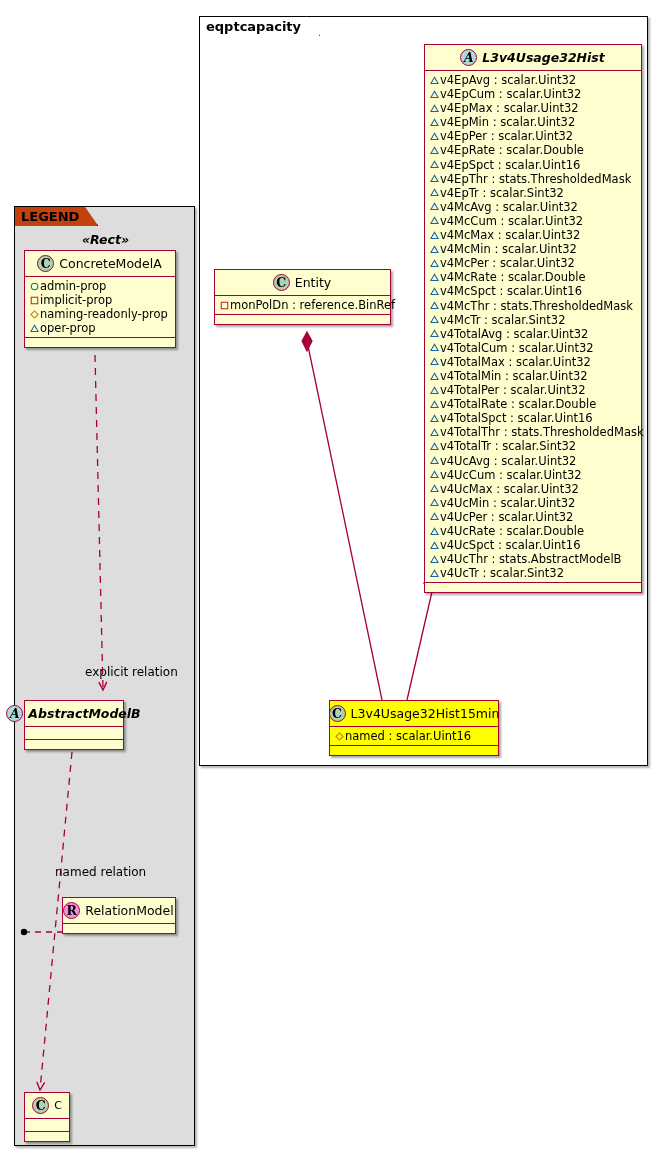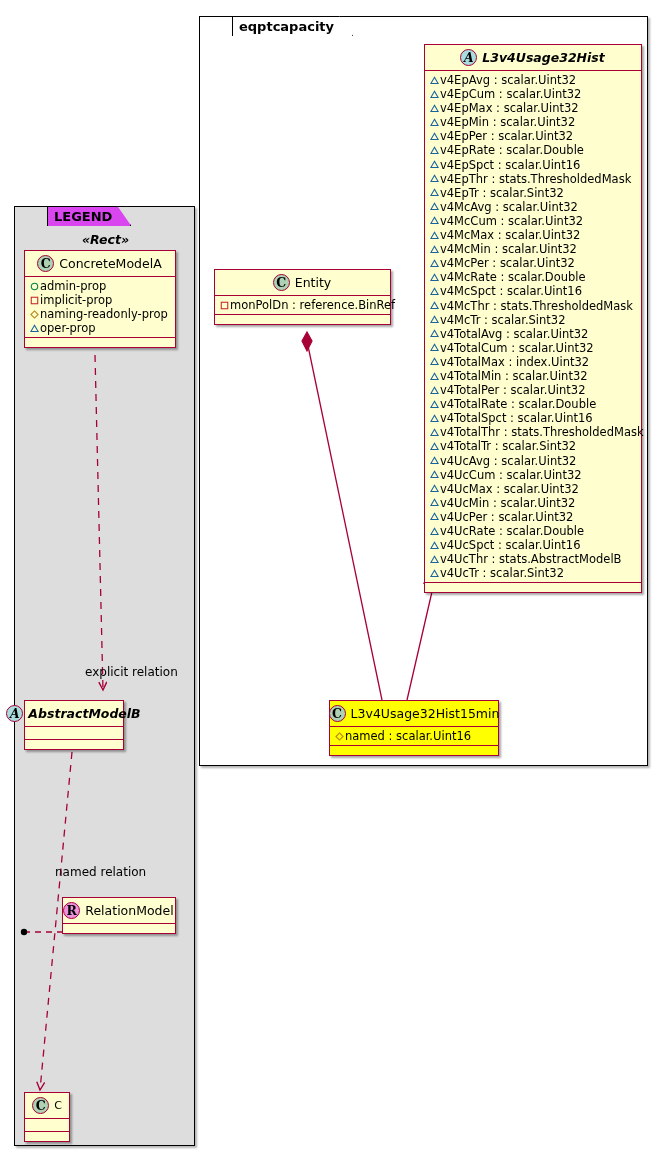--- a/index.html
+++ b/index.html
@@ -13,21 +13,20 @@
   .pkg{
     position:absolute;border:1.5px solid #000000;background:#ffffff;
     box-shadow:2px 2px 2px rgba(0,0,0,.30);
   }
   .pkg-tab{
     position:absolute;border:1.5px solid #000000;border-bottom:none;
     background:#ffffff;box-sizing:border-box;
     font-size:13px;font-weight:bold;color:#000;
     padding:2px 18px 2px 6px;line-height:15px;
     clip-path:polygon(0 0, calc(100% - 14px) 0, 100% 100%, 0 100%);
-    margin-left:33px;
   }
   .legend-frame{background:#DDDDDD;}
 
   
   .cls{
     position:absolute;background:#FEFECE;border:1.2px solid #A80036;
     box-shadow:2px 2px 2px rgba(0,0,0,.35);box-sizing:border-box;
   }
   .cls.hl{background:#FFFF00;}
   .cls-hdr{
@@ -75,21 +74,21 @@
 </style>
 </head>
 <body>
 
 <div class="pkg" style="left:199px;top:16px;width:447px;height:748px;">
 </div>
 <div class="pkg-tab" style="left:199px;top:16px;">eqptcapacity</div>
 
 <div class="pkg legend-frame" style="left:14px;top:206px;width:179px;height:938px;">
 </div>
-<div class="pkg-tab" style="left:14px;top:206px;background:#d946ef;">LEGEND</div>
+<div class="pkg-tab" style="left:14px;top:206px;background:#c2410c;">LEGEND</div>
 
 <div class="stereo" style="left:14px;top:232px;width:183px;">«Rect»</div>
 
 <svg class="layer">
   <defs>
     <marker id="openArrow" markerWidth="12" markerHeight="12" refX="9" refY="4" orient="auto" markerUnits="userSpaceOnUse">
       <path d="M1,0 L9,4 L1,8" fill="none" stroke="#A80036" stroke-width="1.4"></path>
     </marker>
   </defs>
 
@@ -316,21 +315,21 @@
       <div class="attr">
         <svg class="mk" viewBox="0 0 10 10">
           <path d="M5,1.4 L9,8.4 L1,8.4 Z" fill="none" stroke="#1963A0" stroke-width="1.2"></path>
         </svg>
         <span>v4TotalCum : scalar.Uint32</span>
       </div>
       <div class="attr">
         <svg class="mk" viewBox="0 0 10 10">
           <path d="M5,1.4 L9,8.4 L1,8.4 Z" fill="none" stroke="#1963A0" stroke-width="1.2"></path>
         </svg>
-        <span>v4TotalMax : index.Uint32</span>
+        <span>v4TotalMax : scalar.Uint32</span>
       </div>
       <div class="attr">
         <svg class="mk" viewBox="0 0 10 10">
           <path d="M5,1.4 L9,8.4 L1,8.4 Z" fill="none" stroke="#1963A0" stroke-width="1.2"></path>
         </svg>
         <span>v4TotalMin : scalar.Uint32</span>
       </div>
       <div class="attr">
         <svg class="mk" viewBox="0 0 10 10">
           <path d="M5,1.4 L9,8.4 L1,8.4 Z" fill="none" stroke="#1963A0" stroke-width="1.2"></path>

